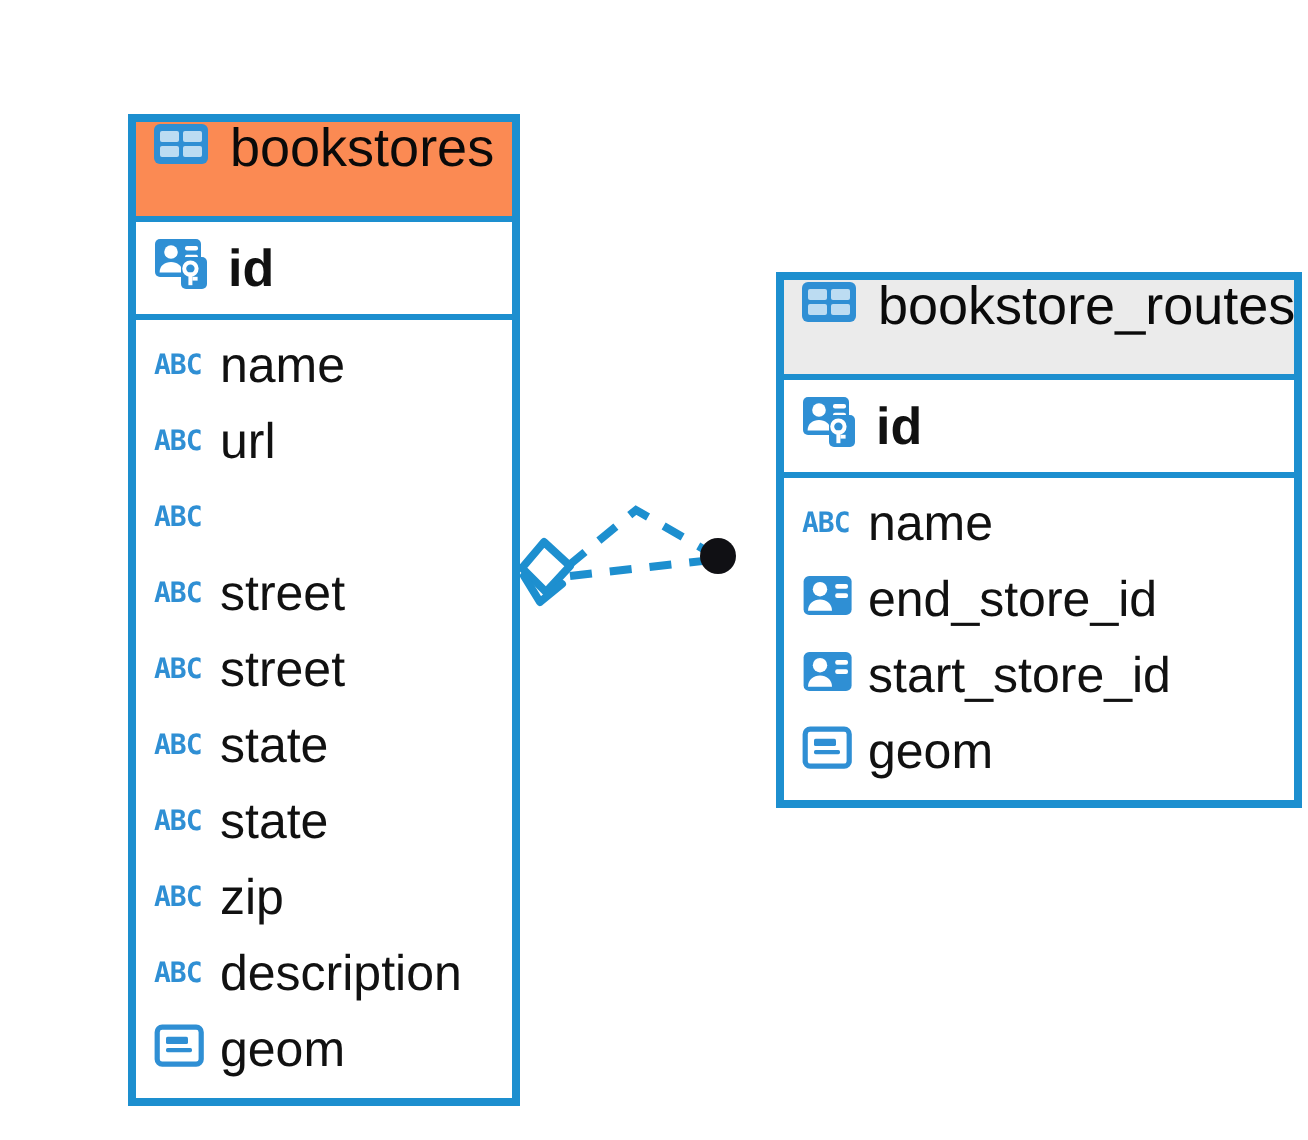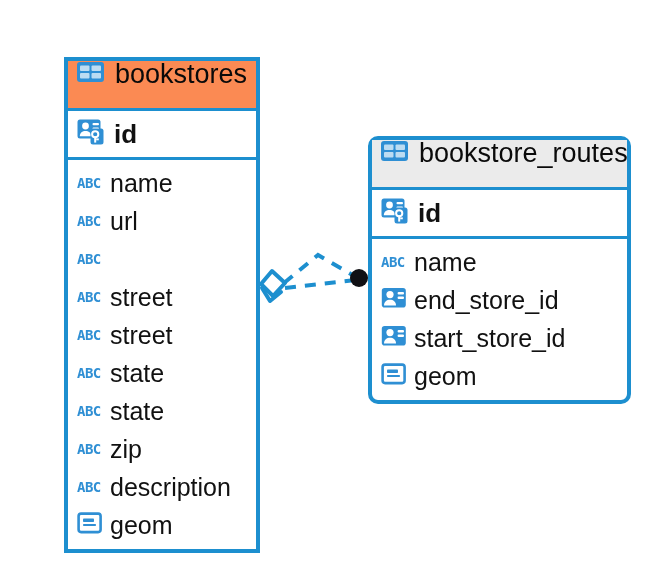--- a/index.html
+++ b/index.html
@@ -201,21 +201,21 @@
             <rect x="6" y="6.4" width="11" height="3.6" rx="0.8" fill="#2f8fd4"></rect>
             <rect x="6" y="12" width="13" height="2.1" rx="0.8" fill="#2f8fd4"></rect>
           </svg>
         </span>
         <span class="field-name">geom</span>
       </div>
 
     </div>
   </div>
 
-  <div class="entity" id="entity-1" style="left:368px;top:136px;width:263px;border-radius:10px;">
+  <div class="entity" id="entity-1" style="left:388px;top:136px;width:263px;">
 
     <div class="entity-header plain">
       <span class="icon">
         <svg width="29" height="22" viewBox="0 0 29 22">
           <rect x="1" y="1" width="27" height="20" rx="3" fill="#2f8fd4"></rect>
           <rect x="4" y="4.5" width="9.5" height="5.5" rx="1" fill="#bcdcf2"></rect>
           <rect x="15.5" y="4.5" width="9.5" height="5.5" rx="1" fill="#bcdcf2"></rect>
           <rect x="4" y="12" width="9.5" height="5.5" rx="1" fill="#bcdcf2"></rect>
           <rect x="15.5" y="12" width="9.5" height="5.5" rx="1" fill="#bcdcf2"></rect>
         </svg>

